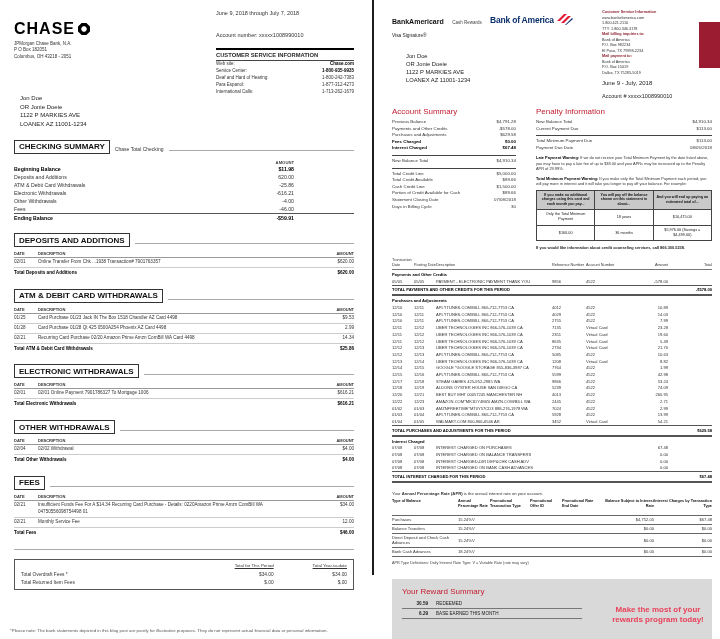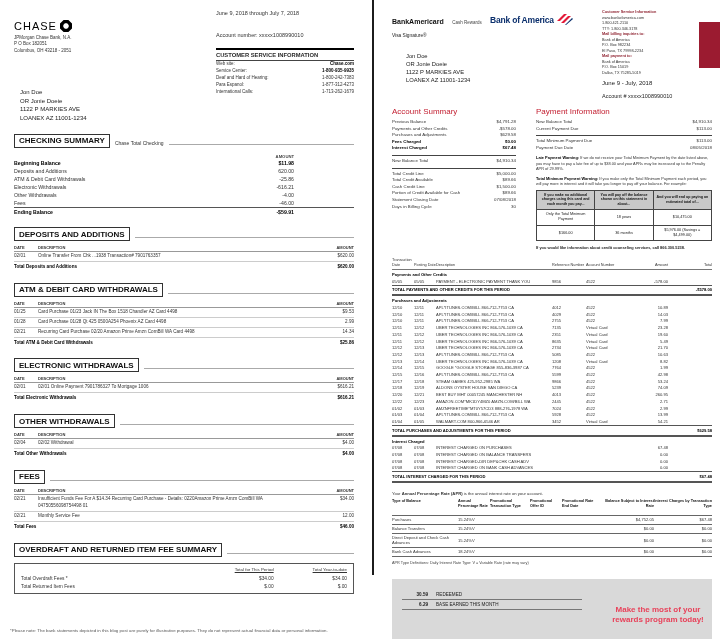--- a/index.html
+++ b/index.html
@@ -9,21 +9,21 @@
 
   .divider { position:absolute; left:372px; top:0; width:2px; height:575px; background:#1c1c1c; }
 
   .page { position:absolute; top:0; height:639px; background:#fff; }
   .page.left  { left:0; width:370px; padding:10px 16px 0 14px; }
   .page.right { left:384px; width:336px; padding:10px 8px 0 8px; }
 
   
   .ch-head { display:flex; justify-content:space-between; }
   .ch-logo-row { display:flex; align-items:center; gap:3px; margin-top:10px; }
-  .ch-logo { font-size:11px; font-weight:normal; letter-spacing:1px; color:#000; }
+  .ch-logo { font-size:16px; font-weight:bold; letter-spacing:1px; color:#000; }
   .ch-oct { width:12px; height:12px; }
   .ch-addr { font-size:4.5px; color:#333; margin-top:3px; line-height:1.4; }
   .ch-addressee { margin-top:34px; margin-left:6px; font-size:6px; line-height:1.45; color:#222; }
   .ch-right { width:138px; }
   .ch-period { font-size:5.5px; color:#333; }
   .ch-acct { font-size:5.5px; color:#333; margin-top:16px; }
   .ch-cs { margin-top:10px; border-top:2.5px solid #000; }
   .ch-cs-title { font-size:5.8px; font-weight:bold; padding:2px 0 2px; border-bottom:1px solid #444; }
   .ch-cs-row { display:flex; justify-content:space-between; font-size:4.5px; line-height:1.55; color:#333; }
   .ch-cs-row .v.strong { font-weight:bold; color:#000; }
@@ -418,21 +418,20 @@
             <tr>
               <td colspan="2">Total Fees</td>
               <td class="amt">$46.00</td>
             </tr>
           </tfoot>
       </table>
     </div>
 
     <div class="c-sec">
       <div class="c-title-row">
-          <span class="c-box-title">OVERDRAFT AND RETURNED ITEM FEE SUMMARY</span>
           <span class="c-rule"></span>
         </div>
       <div class="od-box">
         <table class="od-table">
           <colgroup>
               <col class="od-col-l">
               <col>
               <col>
             </colgroup>
           <thead>
@@ -579,21 +578,21 @@
             </div>
 
             <div class="b-kv">
               <span>Days in Billing Cycle</span>
               <span>30</span>
             </div>
           </div>
       </div>
 
       <div class="b-col-pi">
-        <div class="b-red-h">Payment Information</div>
+        <div class="b-red-h">Penalty Information</div>
         <div>
 
             <div class="b-kv">
               <span>New Balance Total</span>
               <span>$4,910.34</span>
             </div>
 
             <div class="b-kv">
               <span>Current Payment Due</span>
               <span>$113.00</span>
@@ -979,20 +978,21 @@
               <td></td>
               <td class="r">$0.00</td>
               <td class="r">$0.00</td>
             </tr>
           </tbody>
       </table>
       <div class="b-apr-note">APR Type Definitions: Daily Interest Rate Type: V = Variable Rate (rate may vary)</div>
     </div>
 
     <div class="b-rewards">
+      <div class="b-red-h">Your Reward Summary</div>
       <table class="rw-table">
         <tbody>
 
         <tr>
               <td class="num">30.59</td>
               <td>REDEEMED</td>
             </tr>
             <tr>
               <td class="num">6.29</td>
               <td>BASE EARNED THIS MONTH</td>

